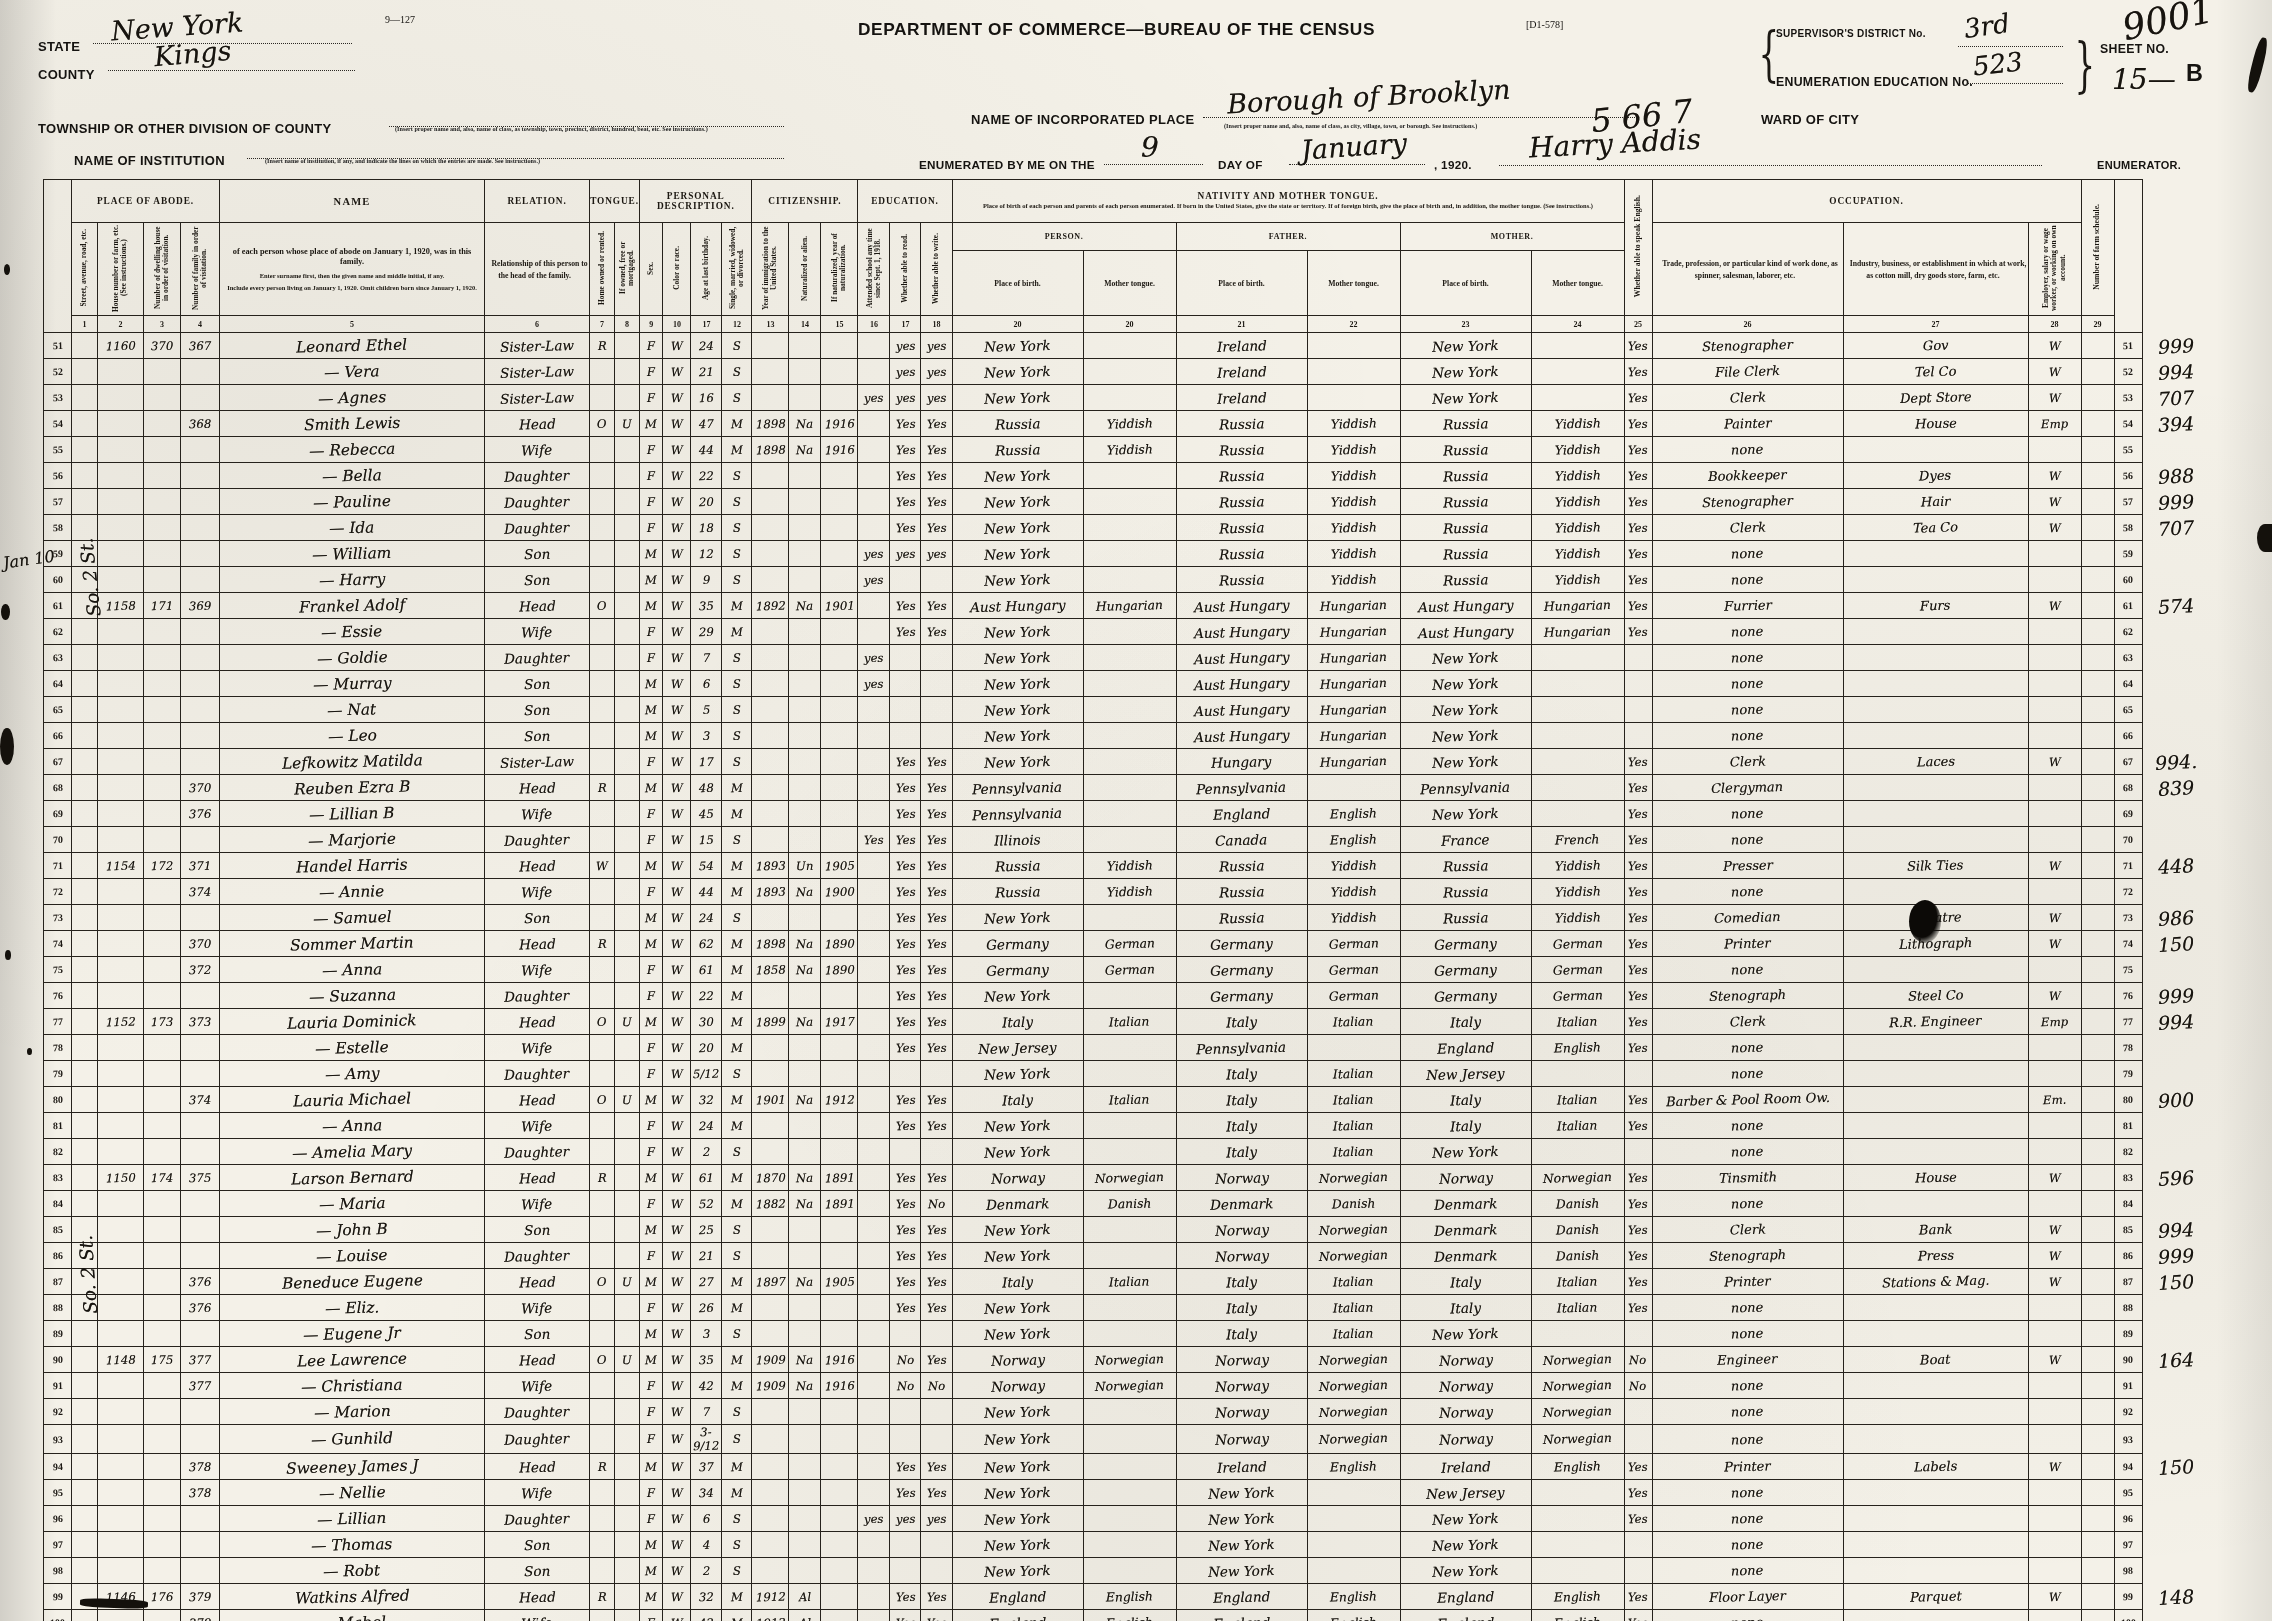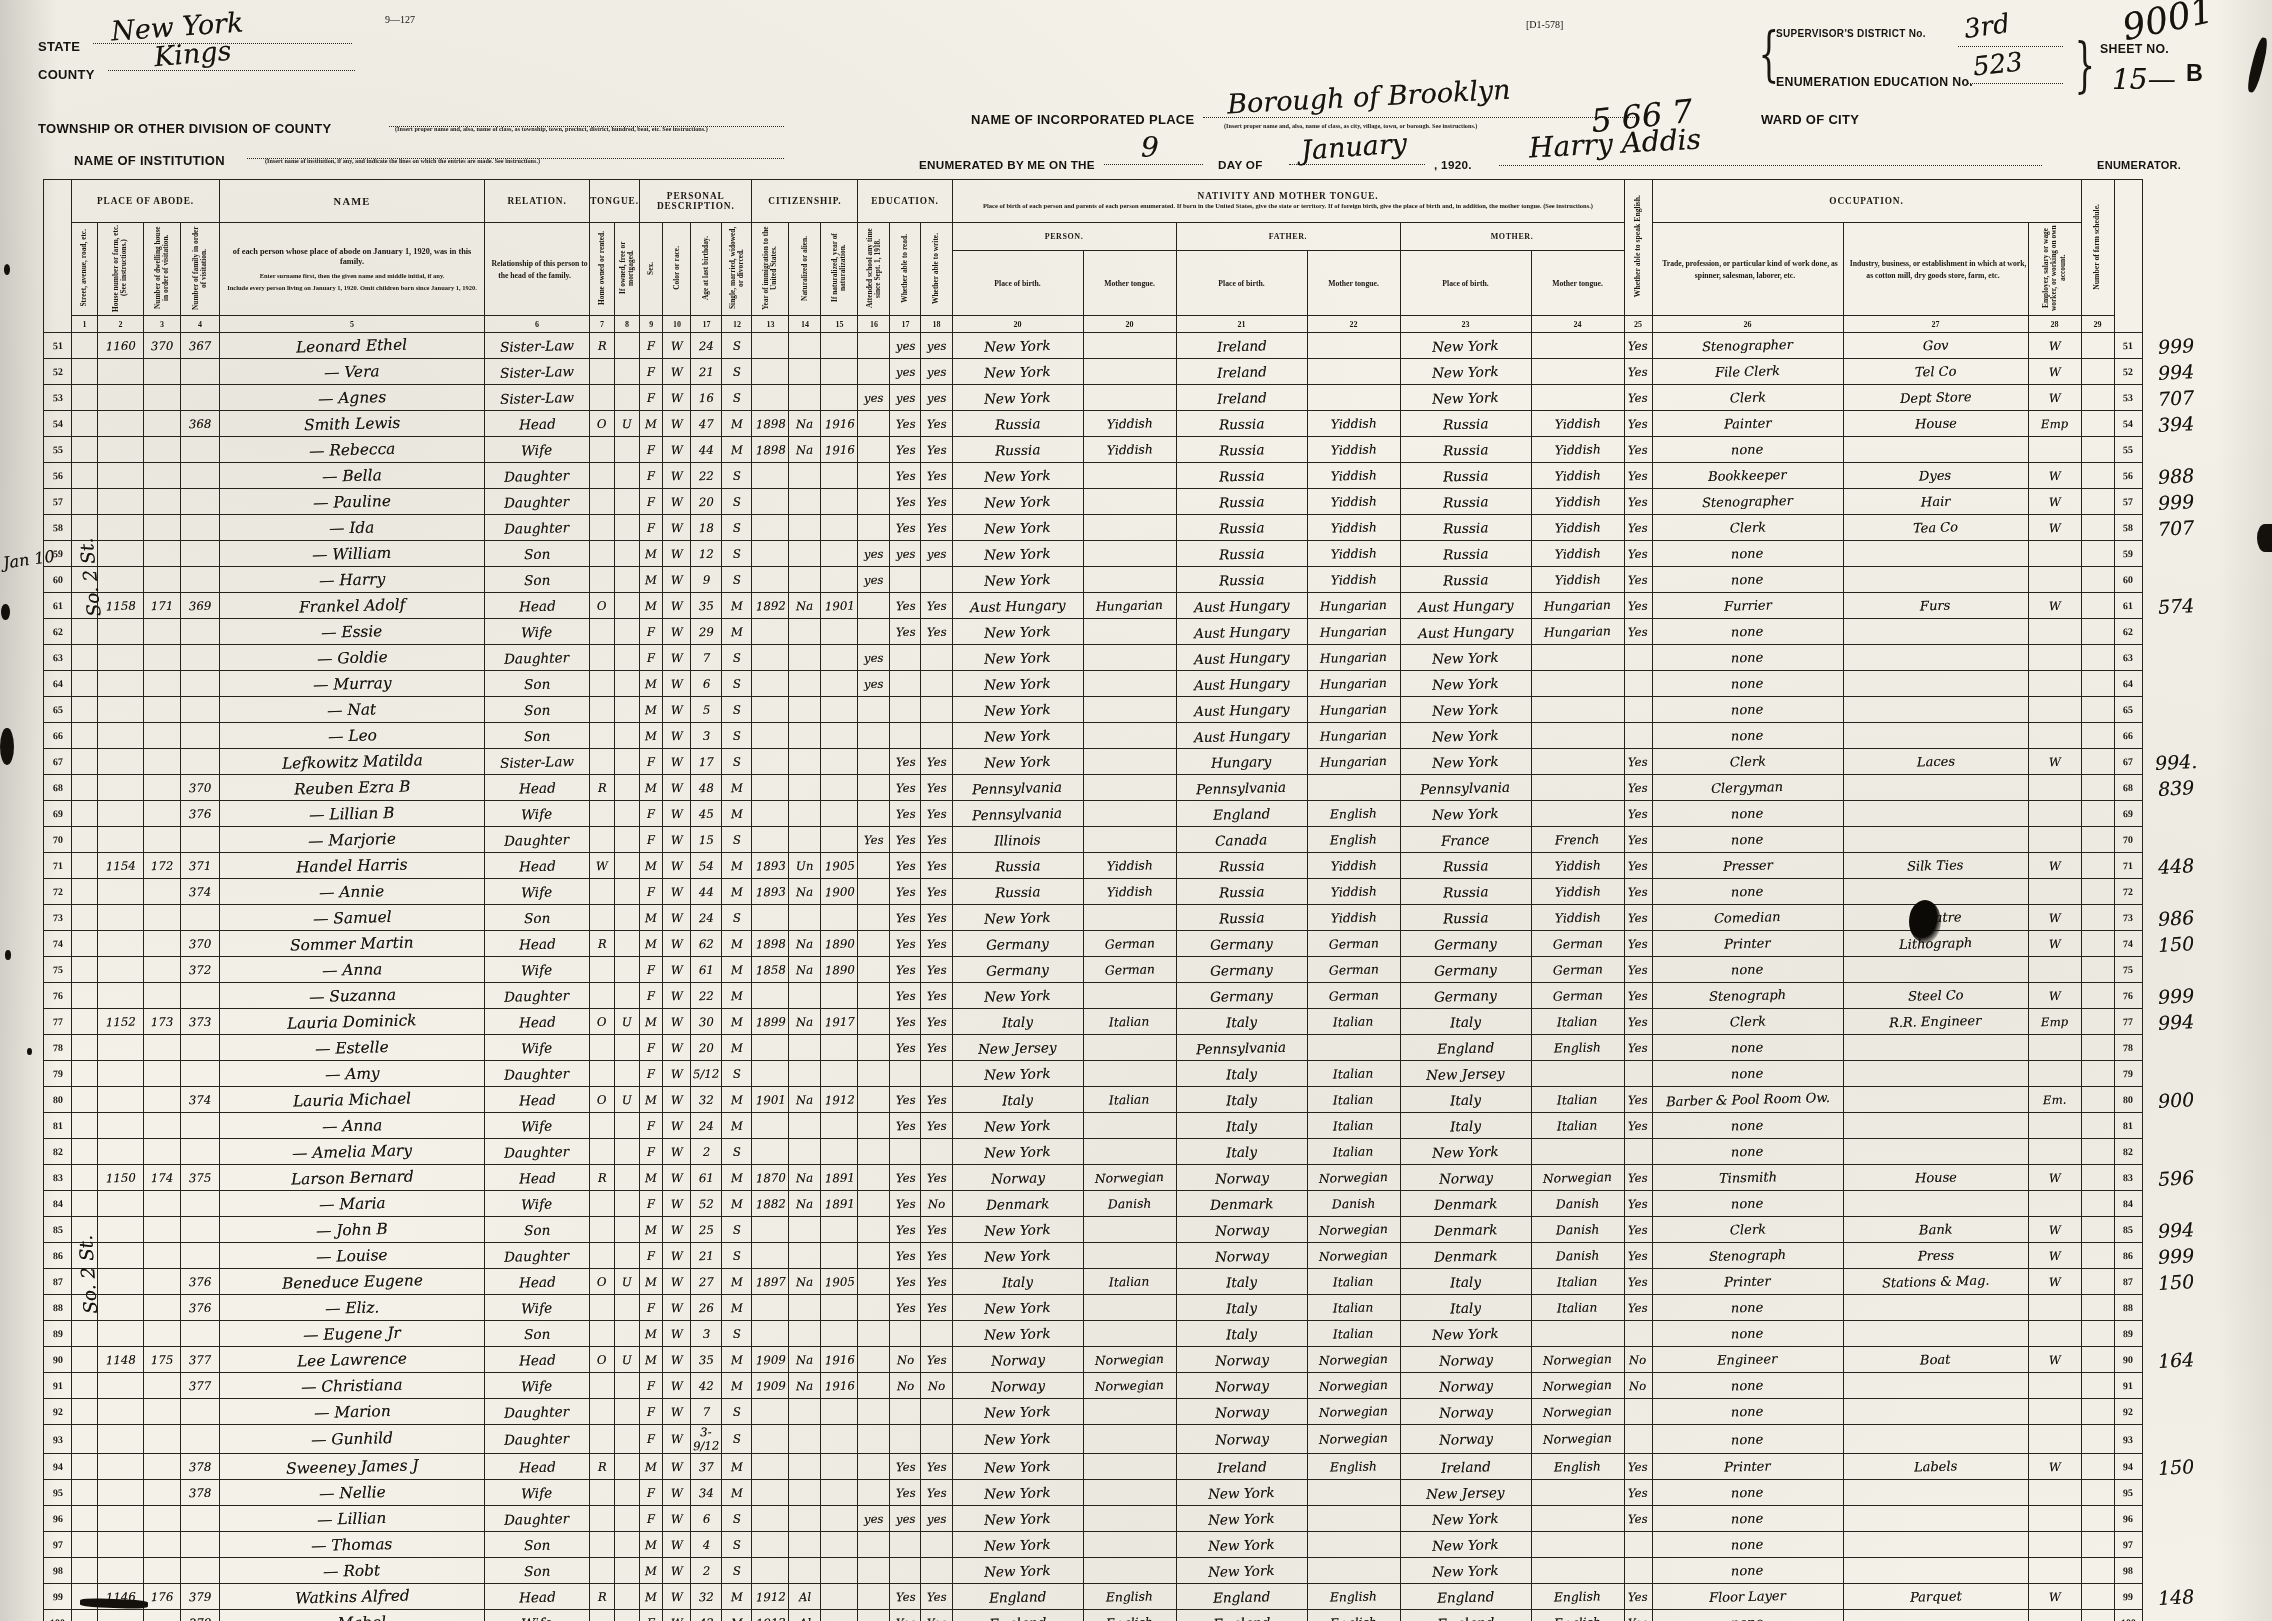--- a/index.html
+++ b/index.html
@@ -70,20 +70,21 @@
   <div class="abs hw hw-big" style="left:154px;top:38px;transform:rotate(-5deg);">Kings</div>
 
   <div class="abs plabel" style="left:38px;top:121px;">TOWNSHIP OR OTHER DIVISION OF COUNTY</div>
   <span class="abs blank" style="left:389px;top:115px;width:395px;"></span>
   <div class="abs note" style="left:395px;top:125px;">(Insert proper name and, also, name of class, as township, town, precinct, district, hundred, beat, etc.  See instructions.)</div>
 
   <div class="abs plabel" style="left:74px;top:153px;">NAME OF INSTITUTION</div>
   <span class="abs blank" style="left:247px;top:147px;width:537px;"></span>
   <div class="abs note" style="left:265px;top:157px;">(Insert name of institution, if any, and indicate the lines on which the entries are made.  See instructions.)</div>
 
+  <div class="abs title-dept" style="left:722px;top:18.5px;width:789px;text-align:center;">DEPARTMENT OF COMMERCE—BUREAU OF THE CENSUS</div>
   <div class="abs" style="left:1526px;top:18.5px;">[D1-578]</div>
 
   <div class="abs plabel" style="left:971px;top:112px;">NAME OF INCORPORATED PLACE</div>
   <span class="abs blank" style="left:1203px;top:106px;width:432px;"></span>
   <div class="abs hw hw-big" style="left:1227px;top:81px;transform:rotate(-3deg);">Borough of Brooklyn</div>
   <div class="abs note" style="left:1224px;top:122px;">(Insert proper name and, also, name of class, as city, village, town, or borough.  See instructions.)</div>
 
   <div class="abs hw" style="left:1591px;top:97px;font-size:32px;transform:rotate(-6deg);">5  66 7</div>
   <div class="abs plabel" style="left:1761px;top:112px;">WARD OF CITY</div>
 

